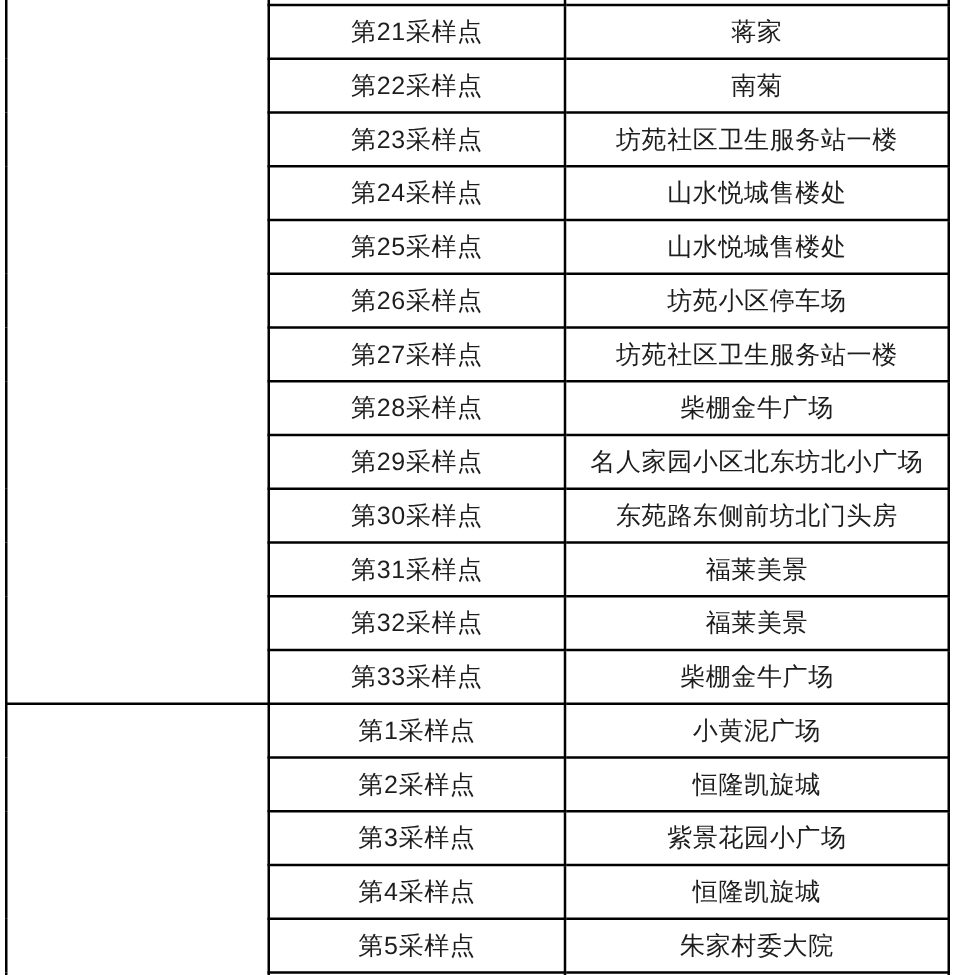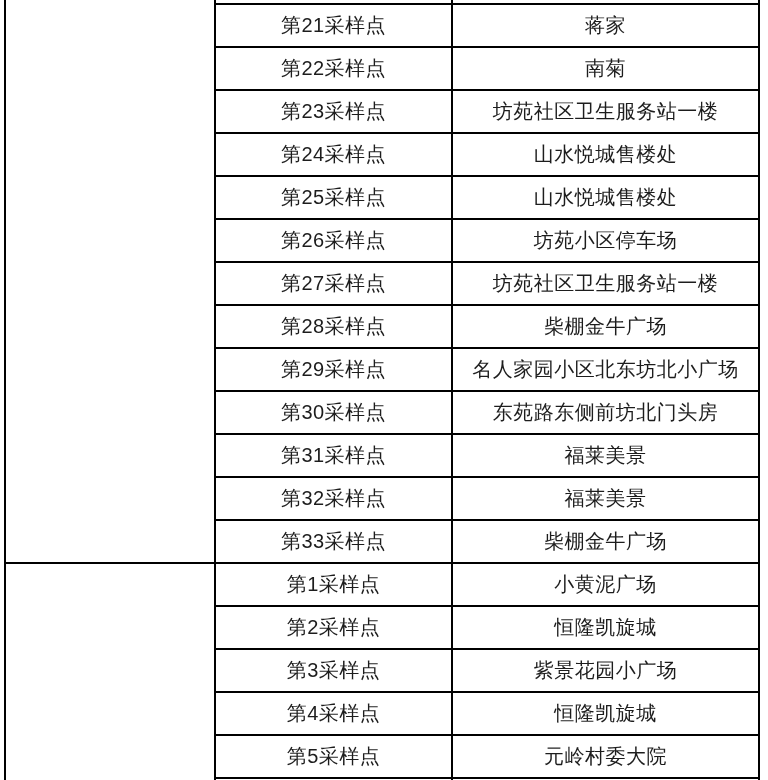--- a/index.html
+++ b/index.html
@@ -123,21 +123,21 @@
       <tr>
         <td>第3采样点</td>
         <td>紫景花园小广场</td>
       </tr>
       <tr>
         <td>第4采样点</td>
         <td>恒隆凯旋城</td>
       </tr>
       <tr>
         <td>第5采样点</td>
-        <td>元岭村委大院</td>
+        <td>朱家村委大院</td>
       </tr>
 
       <tr>
         <td></td>
         <td></td>
       </tr>
 
     </tbody>
   </table>
 </div>

